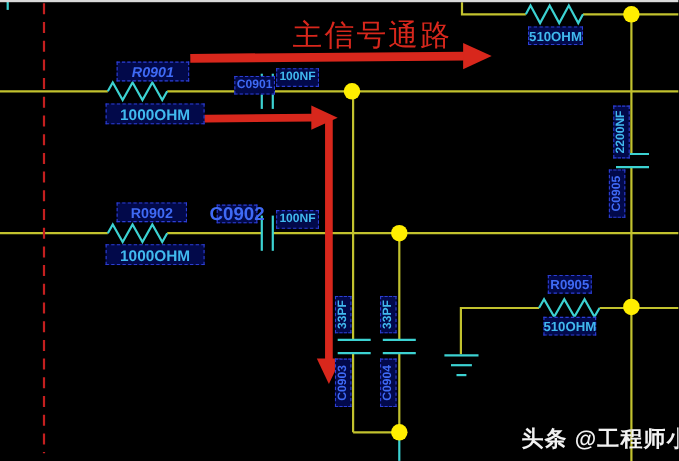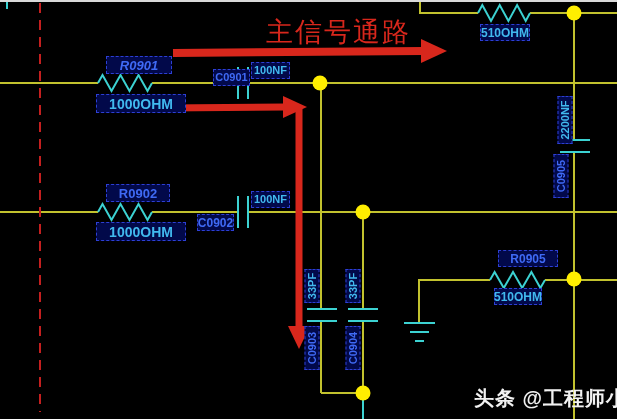--- a/index.html
+++ b/index.html
@@ -137,31 +137,31 @@
 
   <div class="lbl ref" style="left:106px;top:56px;width:66px;height:18px;font-size:13px;font-style:italic;">R0901</div>
   <div class="lbl val" style="left:96px;top:94px;width:90px;height:19px;font-size:14px;">1000OHM</div>
 
   <div class="lbl ref" style="left:197px;top:69px;width:37px;height:17px;font-size:11px;margin-left:16px;">C0901</div>
   <div class="lbl val" style="left:251px;top:62px;width:39px;height:17px;font-size:11px;">100NF</div>
 
   <div class="lbl ref" style="left:106px;top:184px;width:64px;height:18px;font-size:13px;">R0902</div>
   <div class="lbl val" style="left:96px;top:222px;width:90px;height:19px;font-size:14px;">1000OHM</div>
 
-  <div class="lbl ref" style="left:197px;top:214px;width:37px;height:17px;font-size:12px;">C0902</div>
+  <div class="lbl ref" style="left:197px;top:186px;width:37px;height:17px;font-size:17px;">C0902</div>
   <div class="lbl val" style="left:251px;top:191px;width:39px;height:17px;font-size:11px;">100NF</div>
 
   <div class="lbl val vert" style="left:312px;top:286px;width:34px;height:15px;font-size:11px;">33PF</div>
   <div class="lbl ref vert" style="left:312px;top:348px;width:44px;height:15px;font-size:11px;">C0903</div>
   <div class="lbl val vert" style="left:353px;top:286px;width:34px;height:15px;font-size:11px;">33PF</div>
   <div class="lbl ref vert" style="left:353px;top:348px;width:44px;height:15px;font-size:11px;">C0904</div>
 
   <div class="lbl val vert" style="left:565px;top:120px;width:48px;height:15px;font-size:11px;">2200NF</div>
   <div class="lbl ref vert" style="left:561px;top:176px;width:44px;height:15px;font-size:11px;">C0905</div>
 
-  <div class="lbl ref" style="left:498px;top:250px;width:60px;height:17px;font-size:12px;">R0905</div>
+  <div class="lbl ref" style="left:498px;top:250px;width:40px;height:17px;font-size:12px;">R0905</div>
   <div class="lbl val" style="left:494px;top:288px;width:48px;height:17px;font-size:12px;">510OHM</div>
 
   <div class="redtxt" style="left:266px;top:14px;font-size:27px;letter-spacing:2px;">主信号通路</div>
 
   <div id="wm">头条 @工程师小何</div>
 
 </div>
 
 </body></html>

